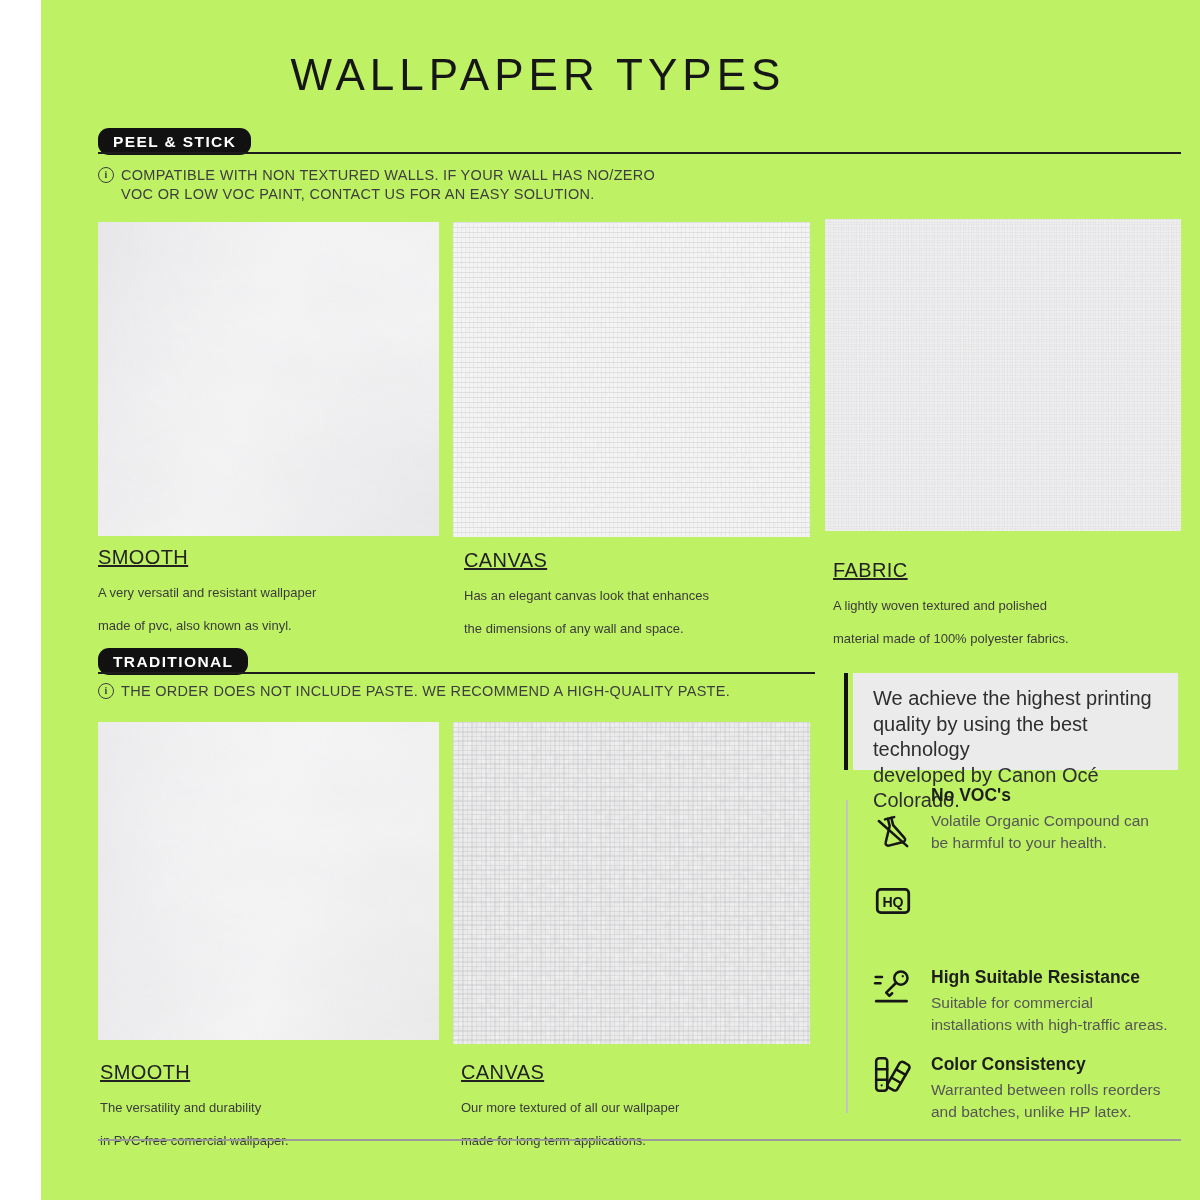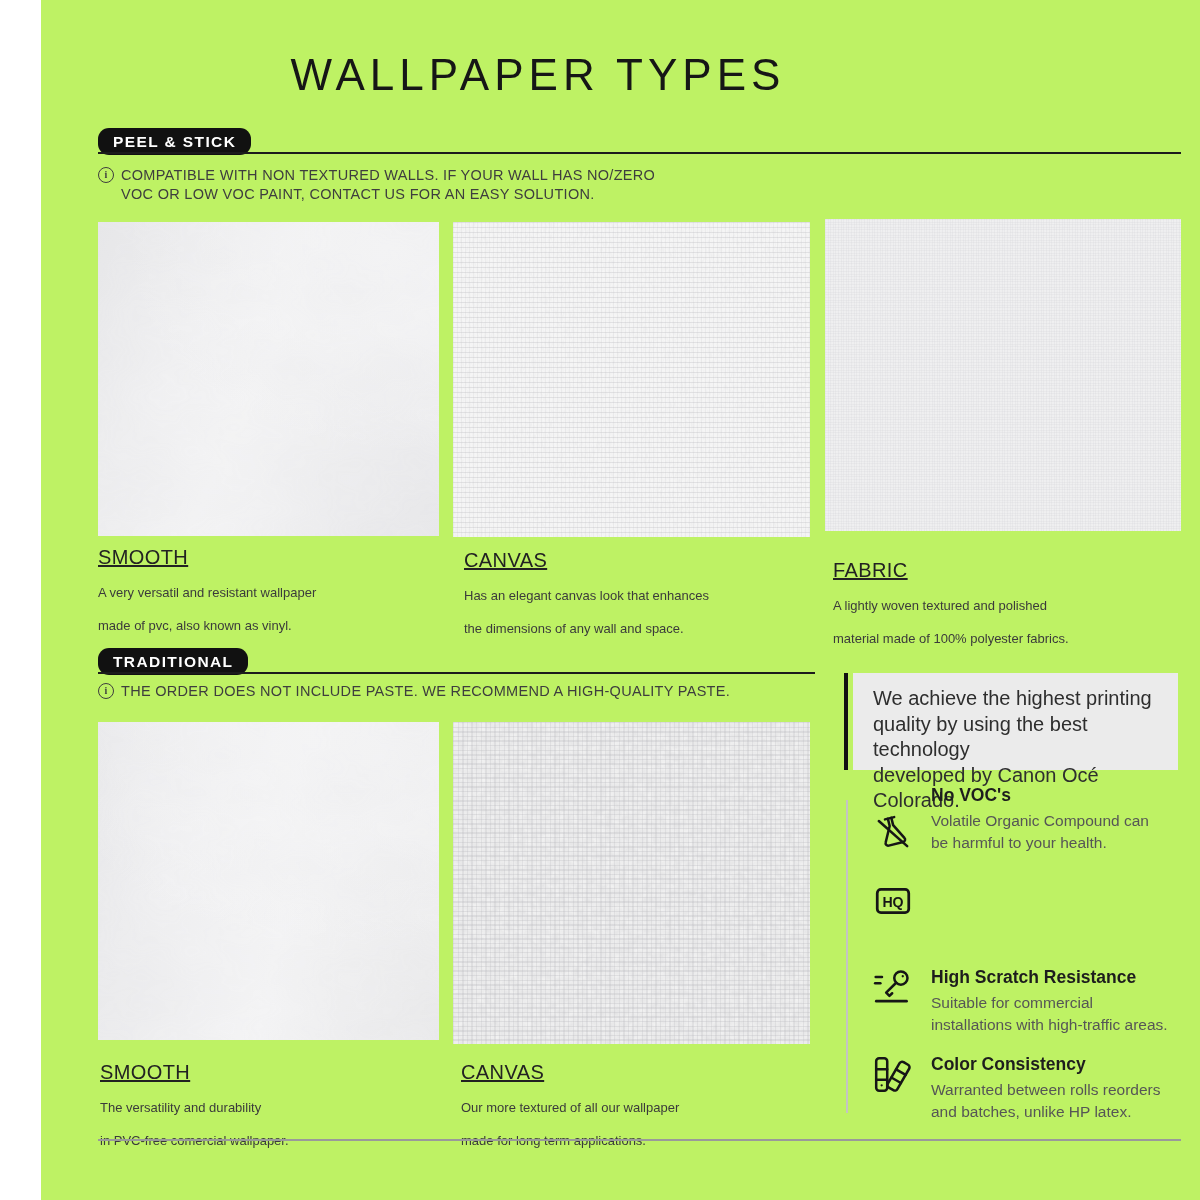--- a/index.html
+++ b/index.html
@@ -227,21 +227,21 @@
       <svg class="icon-svg" width="42" height="42" viewBox="0 0 40 40" fill="none" stroke="#161616" stroke-width="2.4" stroke-linecap="round" stroke-linejoin="round">
         <circle cx="27.5" cy="10.5" r="6.3"></circle>
         <circle cx="29.3" cy="8.8" r="1.1" fill="#161616" stroke="none"></circle>
         <path d="M23 15 13.5 24.5l3.1 3.1 2.6-2.6"></path>
         <path d="M3.5 9.5h6"></path>
         <path d="M3 15.5h5"></path>
         <path d="M4 32.5h29"></path>
       </svg>
     </div>
     <div>
-      <div class="f-title">High Scratch Resistance</div>
+      <div class="f-title">High Suitable Resistance</div>
       <div class="f-desc pre">Suitable for commercial
 installations with high-traffic areas.</div>
     </div>
   </div>
 
   <div class="abs feature" style="left:831px;top:1054px;">
     <div class="f-icon">
       <svg class="icon-svg" width="42" height="42" viewBox="0 0 40 40" fill="none" stroke="#161616" stroke-width="2.4" stroke-linecap="round" stroke-linejoin="round">
         <rect x="4" y="4" width="10.5" height="31" rx="2.8"></rect>
         <path d="M4 14.5h10.5M4 24.5h10.5"></path>

